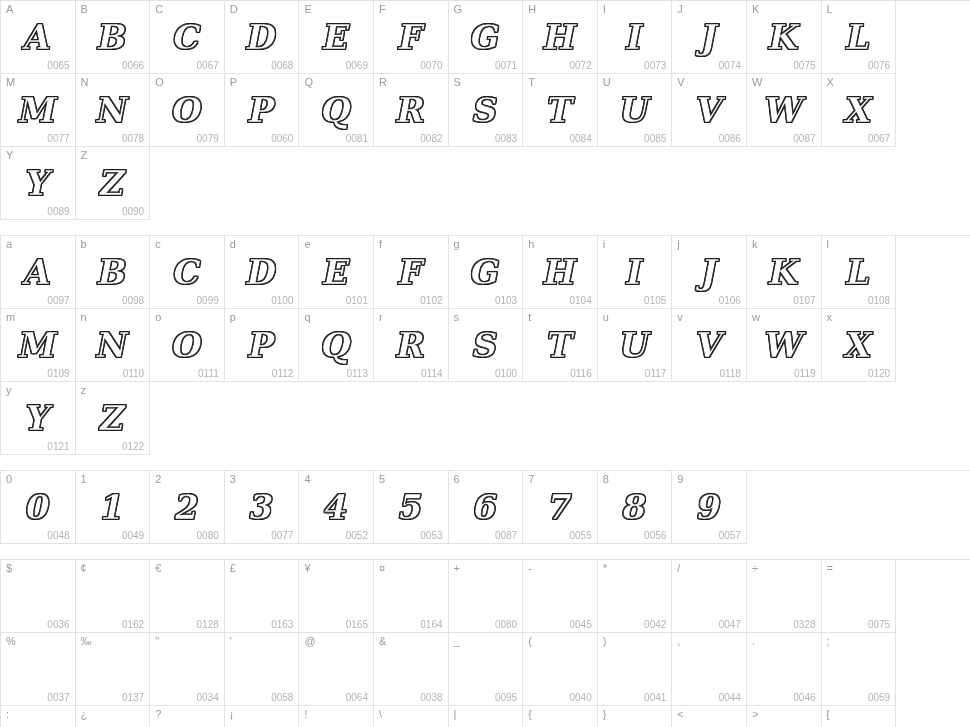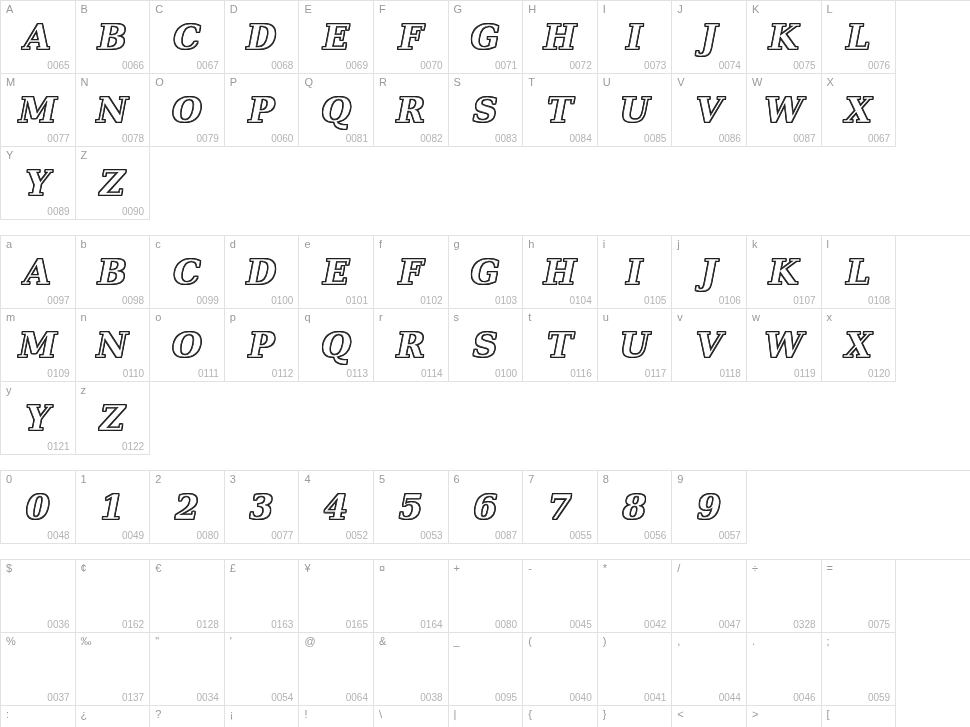--- a/index.html
+++ b/index.html
@@ -456,21 +456,21 @@
       <div class="cell empty-glyph">
         <span class="ch-label">‰</span>
         <span class="code-label">0137</span>
       </div>
       <div class="cell empty-glyph">
         <span class="ch-label">"</span>
         <span class="code-label">0034</span>
       </div>
       <div class="cell empty-glyph">
         <span class="ch-label">'</span>
-        <span class="code-label">0054</span>
+        <span class="code-label">0058</span>
       </div>
       <div class="cell empty-glyph">
         <span class="ch-label">@</span>
         <span class="code-label">0064</span>
       </div>
       <div class="cell empty-glyph">
         <span class="ch-label">&amp;</span>
         <span class="code-label">0038</span>
       </div>
       <div class="cell empty-glyph">

